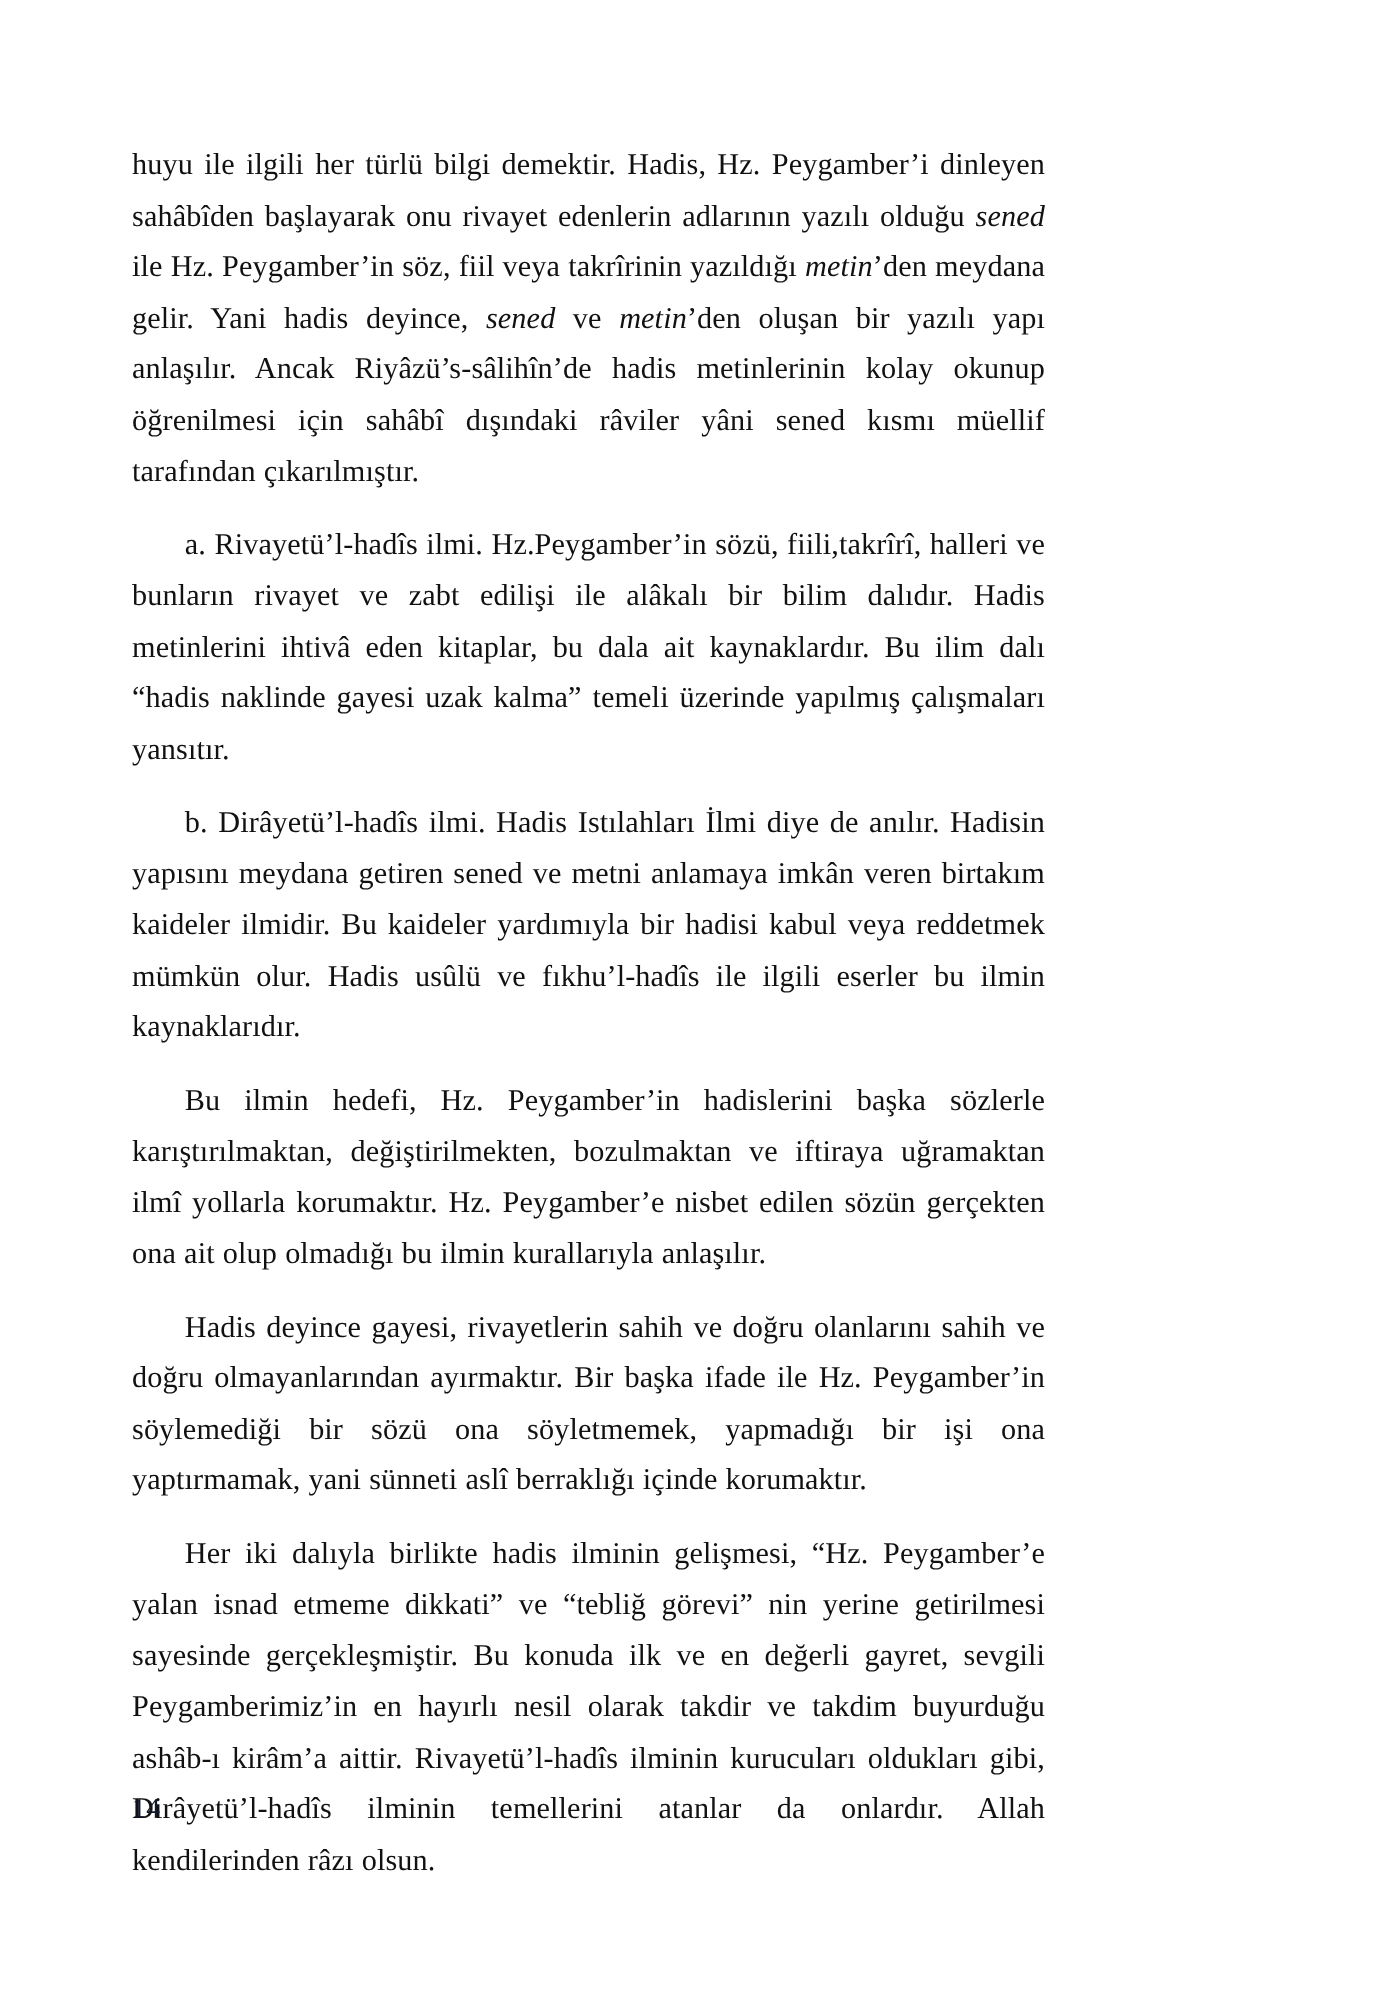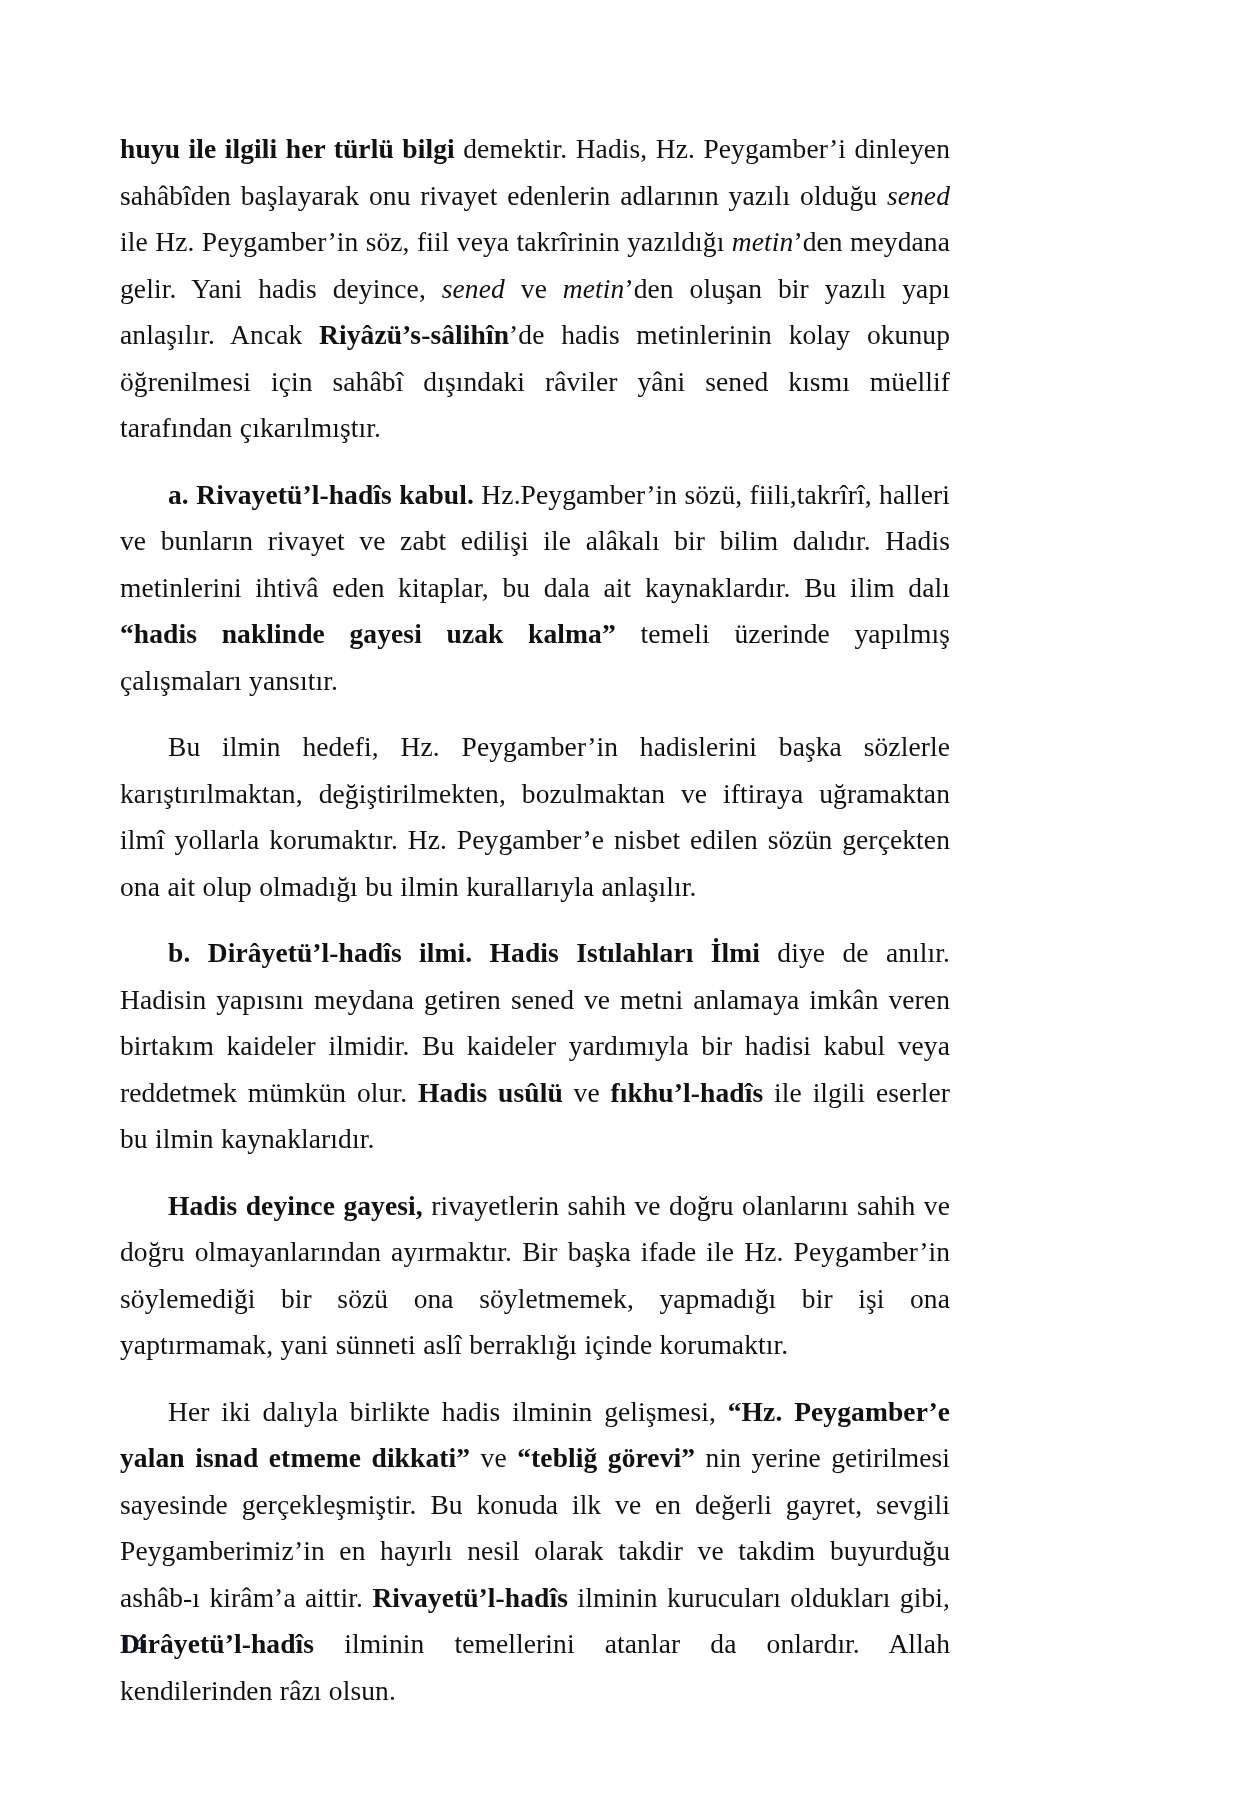--- a/index.html
+++ b/index.html
@@ -42,21 +42,21 @@
   p.para + p.para {
     margin-top: 20px;
   }
   p.indent {
     text-indent: 48px;
   }
   p.no-indent {
     text-indent: 0;
   }
   b, strong {
-    font-weight: bold;
+    font-weight: normal;
   }
   i, em {
     font-style: italic;
   }
   .folio {
     position: absolute;
     left: 120px;
     top: 1630px;
     font-size: 25px;
     line-height: 30px;
@@ -64,22 +64,22 @@
     letter-spacing: 0.5px;
   }
 </style>
 </head>
 <body>
 
 <div class="page">
 
   <div class="text-column" id="body-column">
       <p class="para no-indent"><b>huyu ile ilgili her türlü bilgi</b><span> demektir. Hadis, Hz. Peygamber’i dinleyen sahâbîden başlayarak onu rivayet edenlerin adlarının yazılı olduğu </span><i>sened</i><span> ile Hz. Peygamber’in söz, fiil veya takrîrinin yazıldığı </span><i>metin</i><span>’den meydana gelir. Yani hadis deyince, </span><i>sened</i><span> ve </span><i>metin</i><span>’den oluşan bir yazılı yapı anlaşılır. Ancak </span><b>Riyâzü’s-sâlihîn</b><span>’de hadis metinlerinin kolay okunup öğrenilmesi için sahâbî dışındaki râviler yâni sened kısmı müellif tarafından çıkarılmıştır.</span></p>
-      <p class="para indent"><b>a. Rivayetü’l-hadîs kabul.</b><span> Hz.Peygamber’in sözü, fiili,takrîrî, halleri ve bunların rivayet ve zabt edilişi ile alâkalı bir bilim dalıdır. Hadis metinlerini ihtivâ eden kitaplar, bu dala ait kaynaklardır. Bu ilim dalı </span><b>“hadis naklinde gayesi uzak kalma”</b><span> temeli üzerinde yapılmış çalışmaları yansıtır.</span></p>
+      <p class="para indent"><b>a. Rivayetü’l-hadîs ilmi.</b><span> Hz.Peygamber’in sözü, fiili,takrîrî, halleri ve bunların rivayet ve zabt edilişi ile alâkalı bir bilim dalıdır. Hadis metinlerini ihtivâ eden kitaplar, bu dala ait kaynaklardır. Bu ilim dalı </span><b>“hadis naklinde gayesi uzak kalma”</b><span> temeli üzerinde yapılmış çalışmaları yansıtır.</span></p>
+      <p class="para indent"><b>b. Dirâyetü’l-hadîs ilmi. Hadis Istılahları İlmi</b><span> diye de anılır. Hadisin yapısını meydana getiren sened ve metni anlamaya imkân veren birtakım kaideler ilmidir. Bu kaideler yardımıyla bir hadisi kabul veya reddetmek mümkün olur. </span><b>Hadis usûlü</b><span> ve </span><b>fıkhu’l-hadîs</b><span> ile ilgili eserler bu ilmin kaynaklarıdır.</span></p>
       <p class="para indent"><span>Bu ilmin hedefi, Hz. Peygamber’in hadislerini başka sözlerle karıştırılmaktan, değiştirilmekten, bozulmaktan ve iftiraya uğramaktan ilmî yollarla korumaktır. Hz. Peygamber’e nisbet edilen sözün gerçekten ona ait olup olmadığı bu ilmin kurallarıyla anlaşılır.</span></p>
-      <p class="para indent"><b>b. Dirâyetü’l-hadîs ilmi. Hadis Istılahları İlmi</b><span> diye de anılır. Hadisin yapısını meydana getiren sened ve metni anlamaya imkân veren birtakım kaideler ilmidir. Bu kaideler yardımıyla bir hadisi kabul veya reddetmek mümkün olur. </span><b>Hadis usûlü</b><span> ve </span><b>fıkhu’l-hadîs</b><span> ile ilgili eserler bu ilmin kaynaklarıdır.</span></p>
       <p class="para indent"><b>Hadis deyince gayesi,</b><span> rivayetlerin sahih ve doğru olanlarını sahih ve doğru olmayanlarından ayırmaktır. Bir başka ifade ile Hz. Peygamber’in söylemediği bir sözü ona söyletmemek, yapmadığı bir işi ona yaptırmamak, yani sünneti aslî berraklığı içinde korumaktır.</span></p>
       <p class="para indent"><span>Her iki dalıyla birlikte hadis ilminin gelişmesi, </span><b>“Hz. Peygamber’e yalan isnad etmeme dikkati”</b><span> ve </span><b>“tebliğ görevi”</b><span> nin yerine getirilmesi sayesinde gerçekleşmiştir. Bu konuda ilk ve en değerli gayret, sevgili Peygamberimiz’in en hayırlı nesil olarak takdir ve takdim buyurduğu ashâb-ı kirâm’a aittir. </span><b>Rivayetü’l-hadîs</b><span> ilminin kurucuları oldukları gibi, </span><b>Dirâyetü’l-hadîs</b><span> ilminin temellerini atanlar da onlardır. Allah kendilerinden râzı olsun.</span></p>
     </div>
 
   <div class="folio">14</div>
 
 </div>
 
 </body></html>

